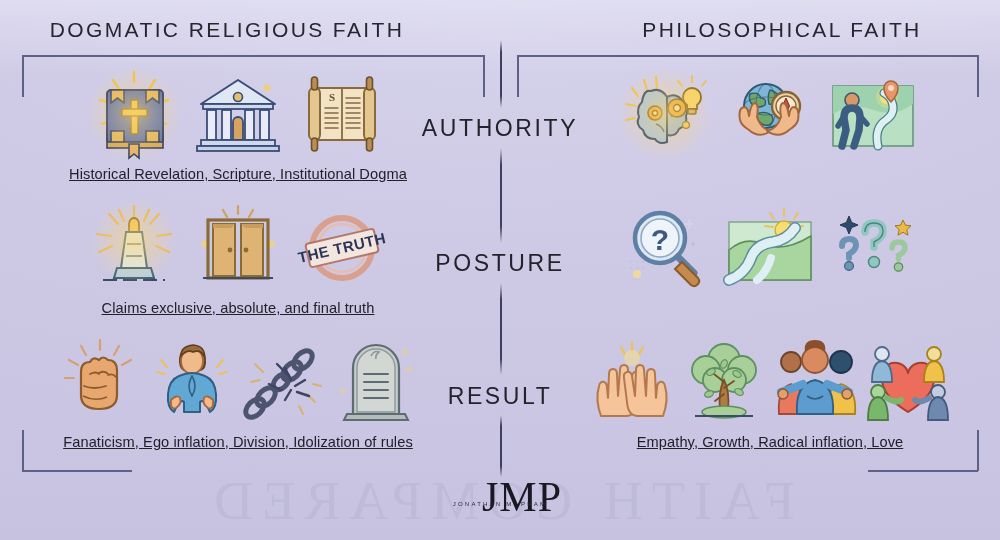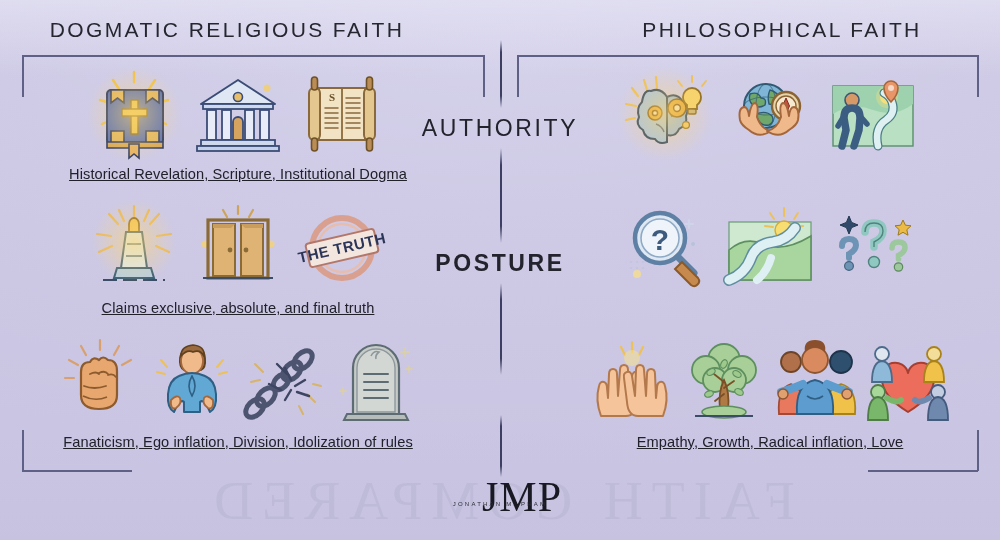--- a/index.html
+++ b/index.html
@@ -107,21 +107,22 @@
     <span class="h" style="left:868px;top:470px;width:110px;"></span>
     <span class="v" style="left:977px;top:430px;height:41px;"></span>
   </div>
 
   <div class="divider" style="top:40px;height:68px;"></div>
   <div class="divider" style="top:148px;height:95px;"></div>
   <div class="divider" style="top:283px;height:92px;"></div>
   <div class="divider" style="top:415px;height:62px;"></div>
 
   <div class="center-label" style="top:115px;">AUTHORITY</div>
-  <div class="center-label" style="top:250px;font-weight:bold;">POSTURE</div>
+  <div class="center-label" style="top:250px;">POSTURE</div>
+  <div class="center-label" style="top:383px;">RESULT</div>
 
   <div class="row" style="left:28px;top:62px;width:420px;">
     <div class="icons">
 
       <div class="ico">
         <div class="glow"></div>
         <svg viewBox="0 0 86 96">
           <g stroke="#f0c24a" stroke-width="2.4" stroke-linecap="round">
             <line x1="43" y1="6" x2="43" y2="16"></line>
             <line x1="22" y1="14" x2="28" y2="23"></line>

